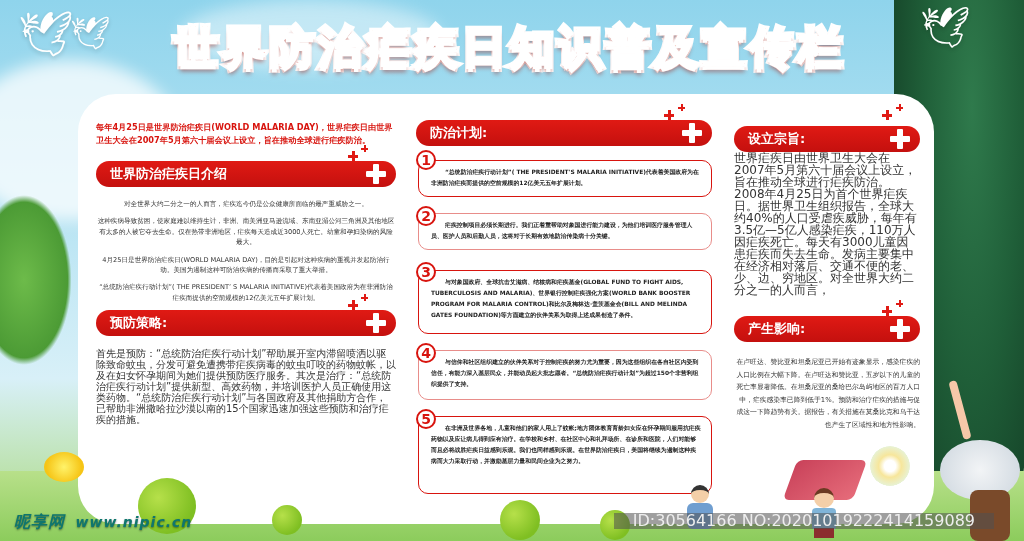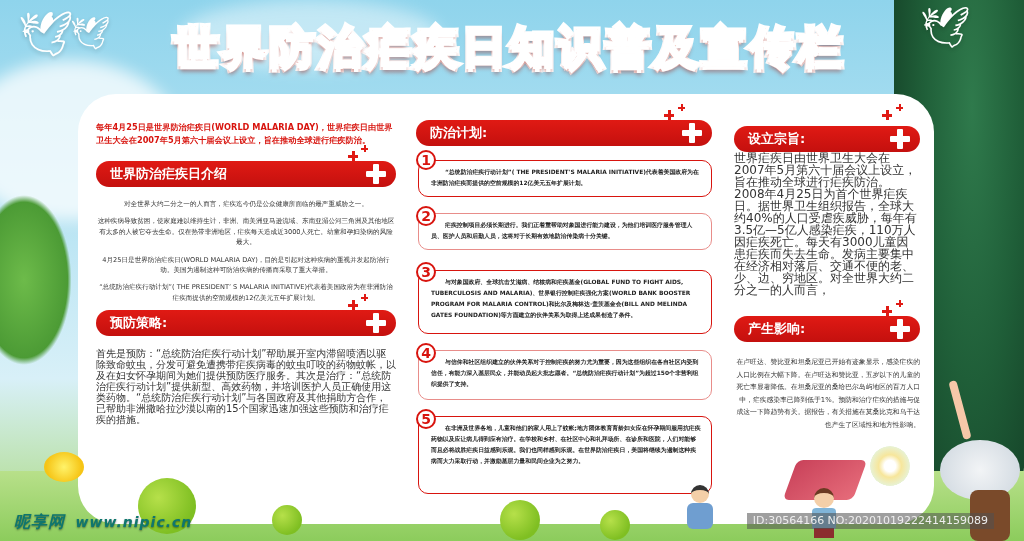--- a/index.html
+++ b/index.html
@@ -79,22 +79,22 @@
   .num {
     position:absolute; width:20px; height:20px; border-radius:50%;
     border:2px solid #d8140e; background:#fff; color:#d8140e; font-weight:bold;
     font-size:14px; line-height:16px; text-align:center;
   }
   .watermark-left {
     position:absolute; left:14px; bottom:8px; color:#0f766e; font-weight:bold; font-style:italic;
     font-size:16px; text-shadow:0 1px 2px rgba(0,0,0,0.45); letter-spacing:1px;
   }
   .watermark-right {
-    position:absolute; right:30px; bottom:12px; padding:2px 6px; height:16px;
-    background:rgba(80,80,80,0.55); color:#eee; font-size:11px; line-height:12px;
+    position:absolute; right:30px; bottom:12px; padding:2px 19px; height:16px;
+    background:rgba(80,80,80,0.55); color:#eee; font-size:16px; line-height:12px;
   }
   .kid { position:absolute; }
 </style>
 </head>
 <body>
 
 <div class="sky-cloud" style="left:-40px;top:60px;width:220px;height:160px;"></div>
 <div class="sky-cloud" style="left:180px;top:0px;width:260px;height:70px;opacity:.6"></div>
 <div class="tree-left"></div>
 <div class="tree-trunk"></div>

